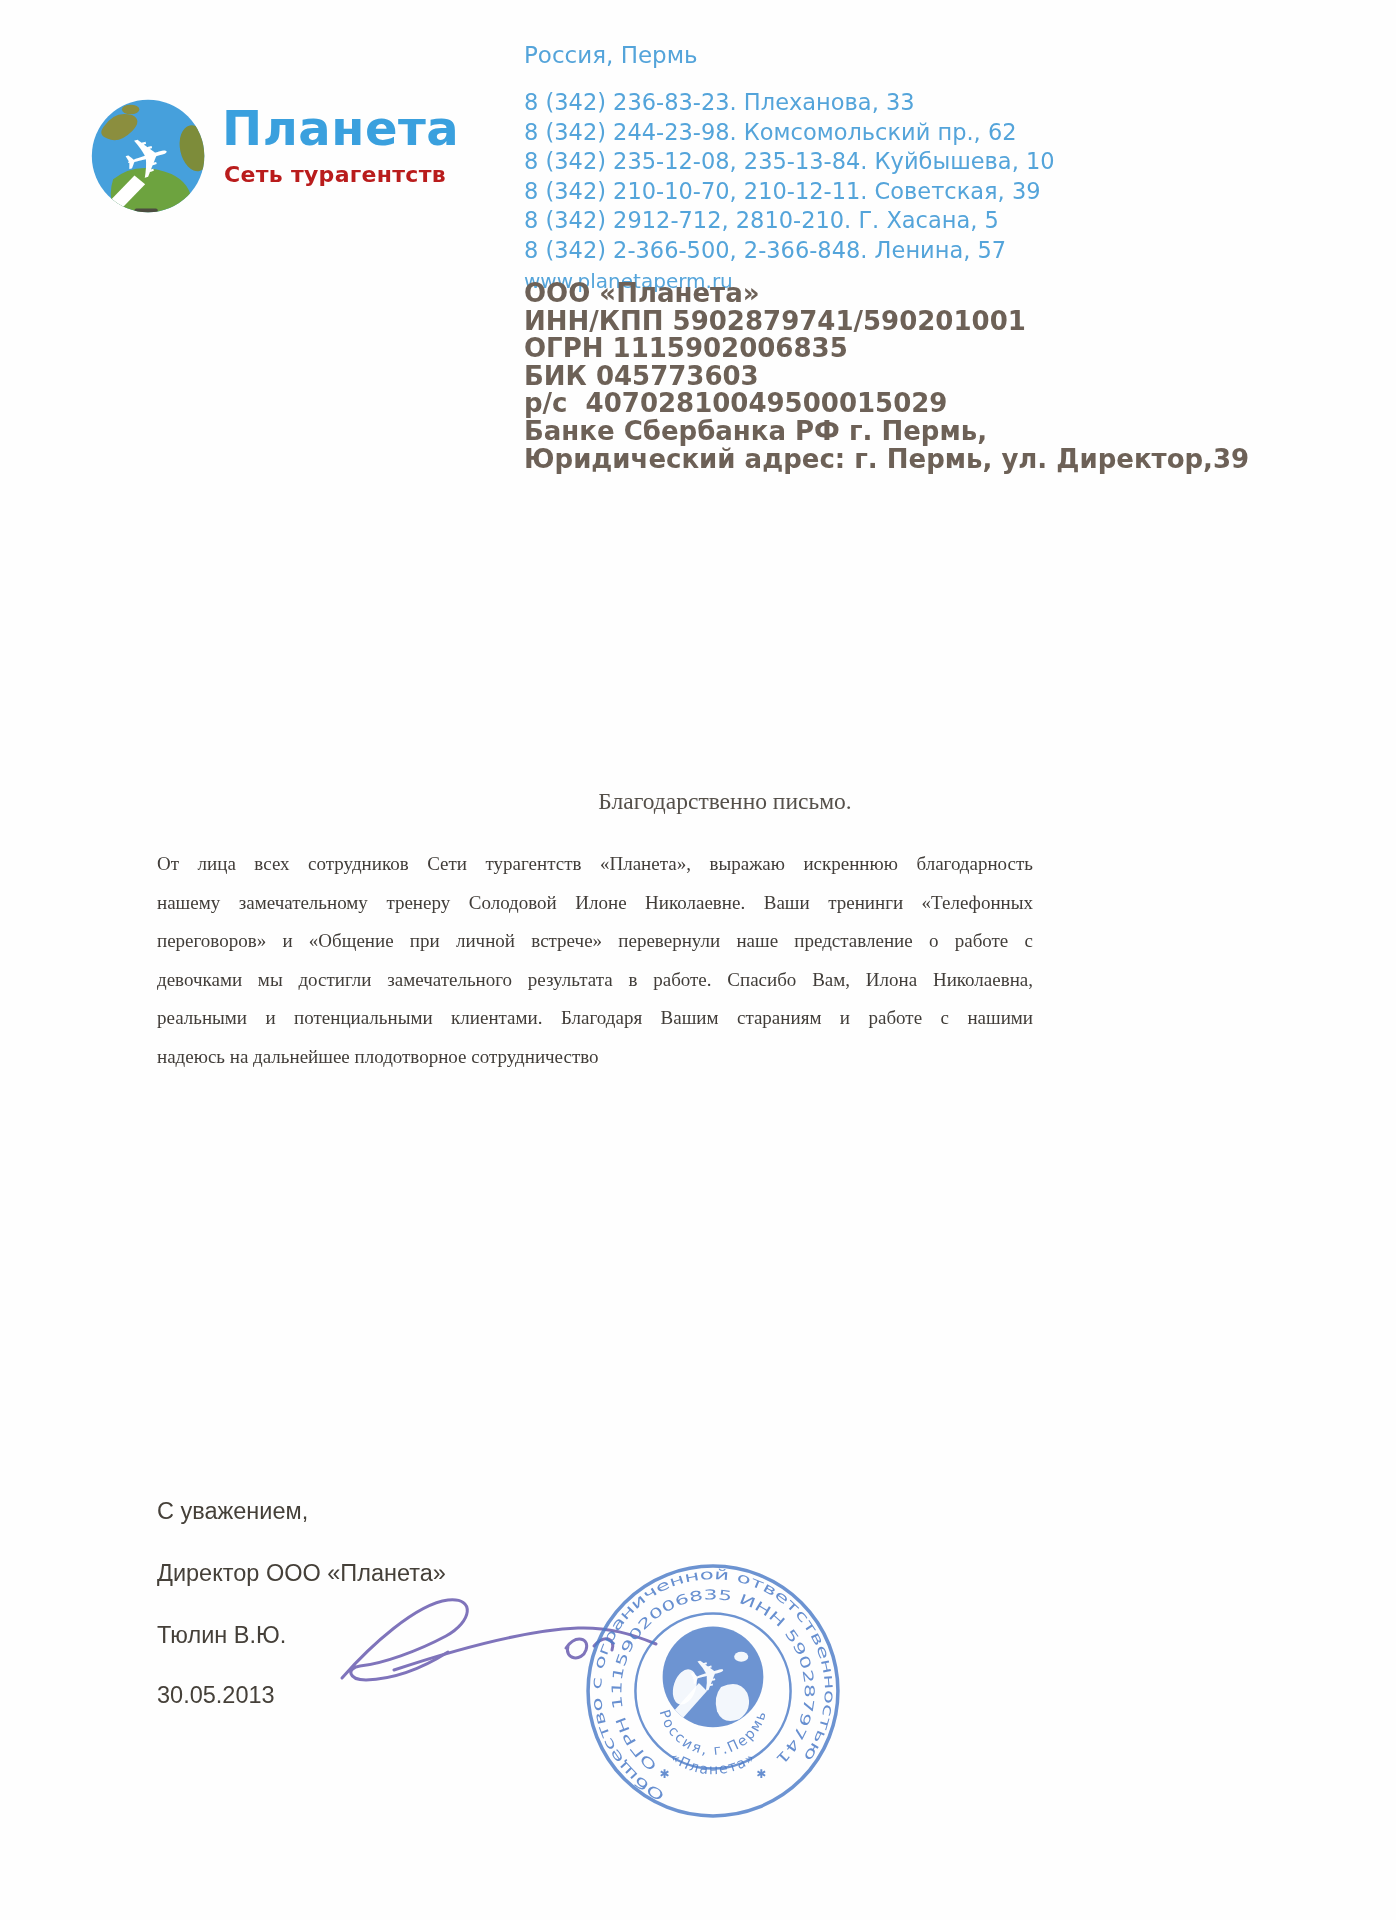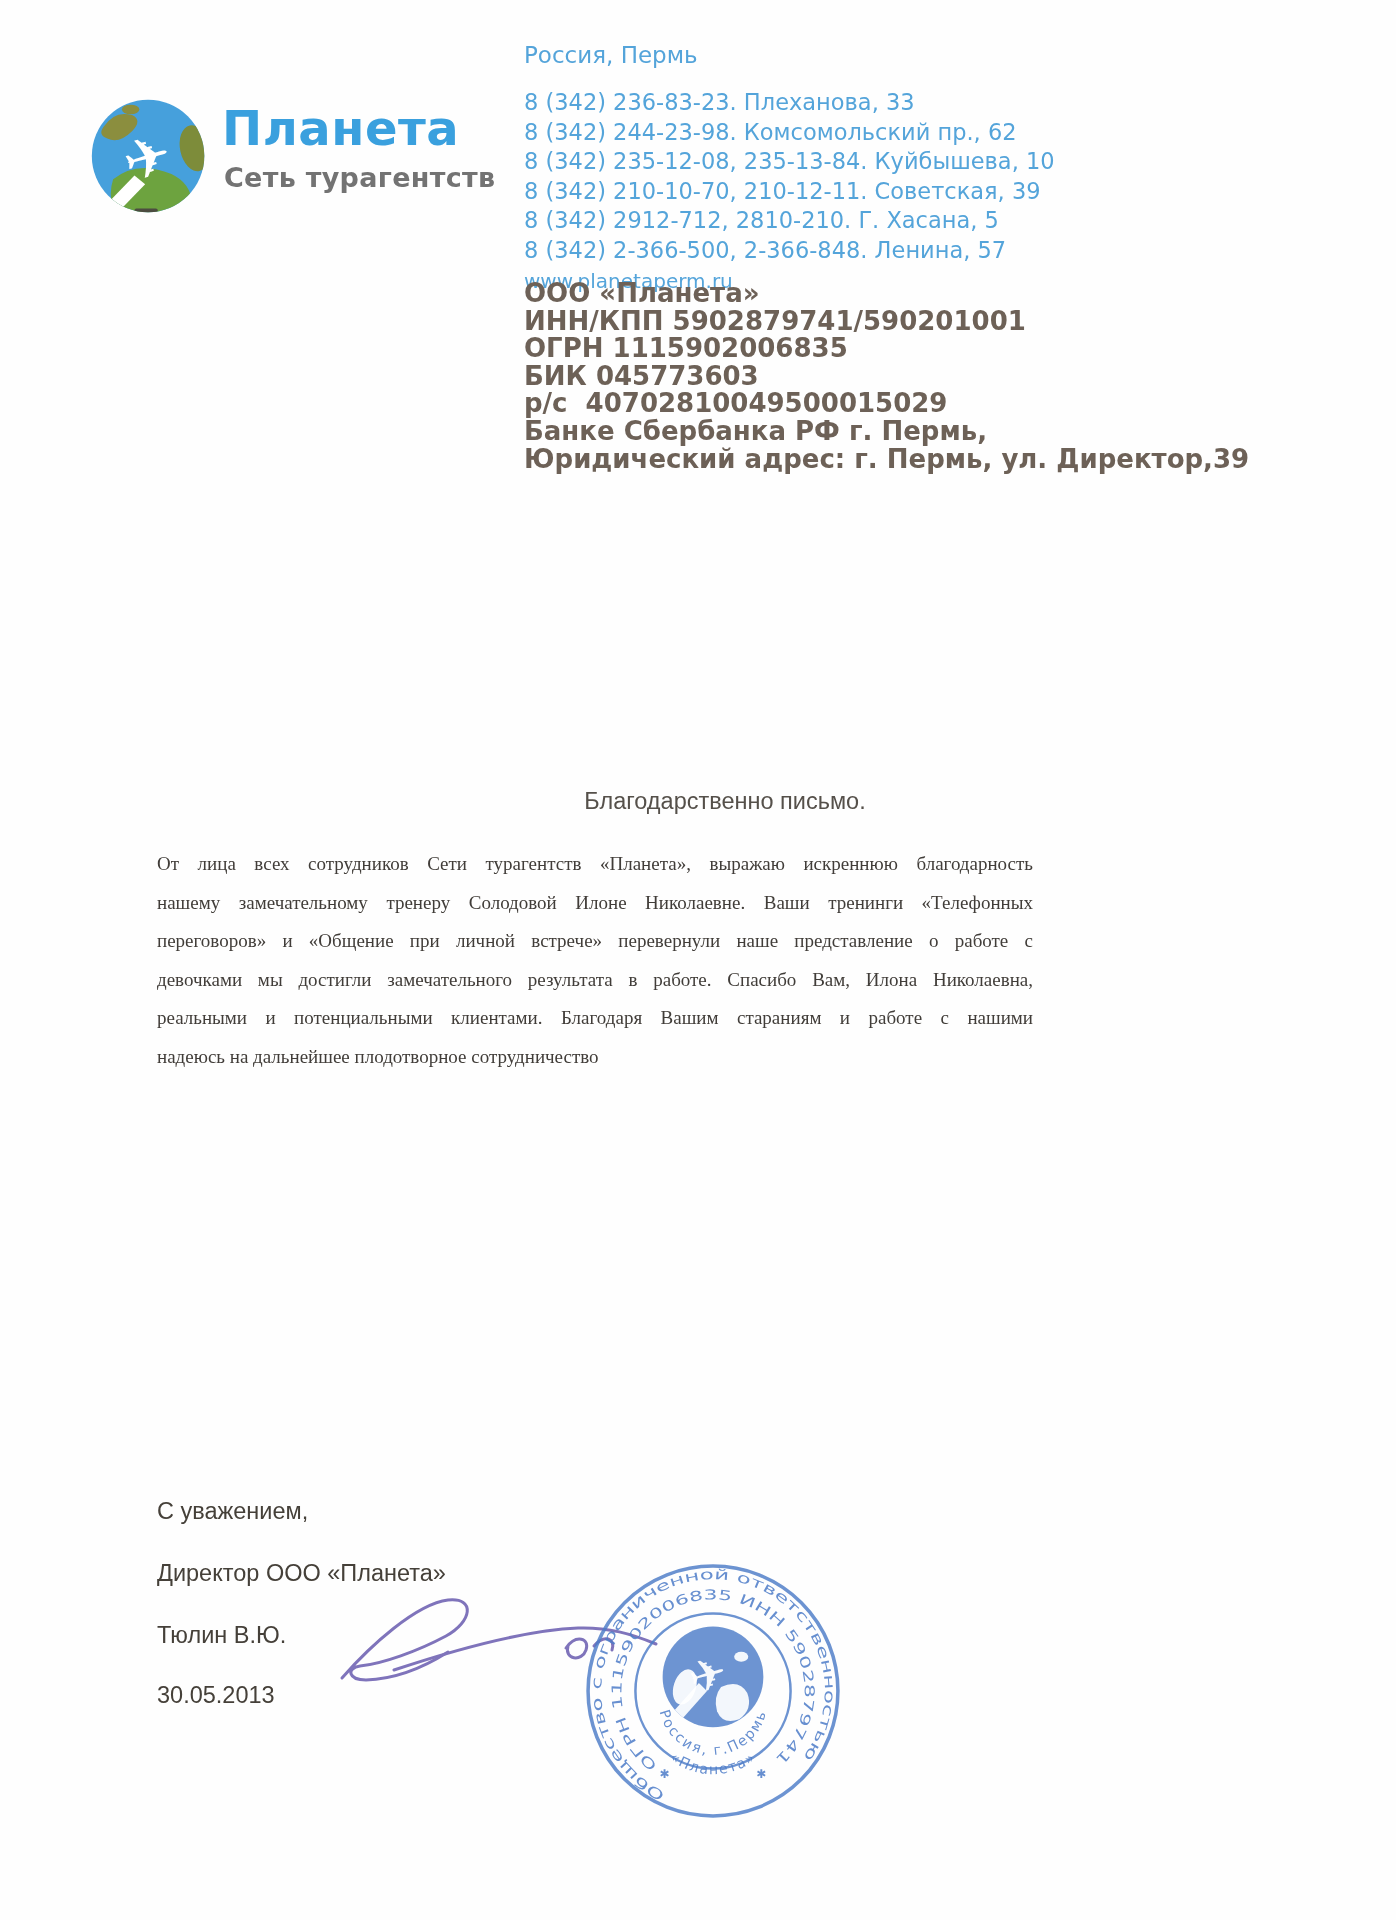--- a/index.html
+++ b/index.html
@@ -13,33 +13,33 @@
   }
   
   .logo-wrap{position:absolute;left:86px;top:94px;width:420px;height:130px;}
   .logo-globe{position:absolute;left:0;top:0;}
   .logo-name{
     position:absolute;left:136px;top:6px;
     font-size:48px;font-weight:600;color:#3aa0de;letter-spacing:.5px;
   }
   .logo-sub{
     position:absolute;left:138px;top:68px;
-    font-size:27px;font-weight:600;color:#737373;letter-spacing:.3px;
+    font-size:22px;font-weight:600;color:#b91c1c;letter-spacing:.3px;
   }
   .contacts{position:absolute;left:524px;top:42px;color:#54a4da;}
   .contacts .loc{font-size:23px;margin-bottom:20px;}
   .contacts .phone{font-size:22.5px;line-height:29.5px;white-space:pre;}
   .contacts .site{font-size:20px;margin-top:4px;}
   .company{position:absolute;left:524px;top:280px;color:#6d6157;}
   .company .cline{font-size:26px;line-height:27.6px;white-space:pre-wrap;font-weight:bold;}
   
   .title{
     position:absolute;left:0;top:788px;width:1396px;
     text-align:center;padding-left:54px;box-sizing:border-box;
-    font-family:Liberation Sans, sans-serif;
+    font-family:Liberation Serif, serif;
     font-size:23.5px;color:#55504a;
   }
   .body-block{
     position:absolute;left:157px;top:845px;width:876px;
     font-family:Liberation Serif, serif;
     font-size:19px;color:#413d39;
   }
   .body-line{line-height:38.5px;text-align:justify;text-align-last:justify;}
   .body-line.last{text-align-last:left;}
   

